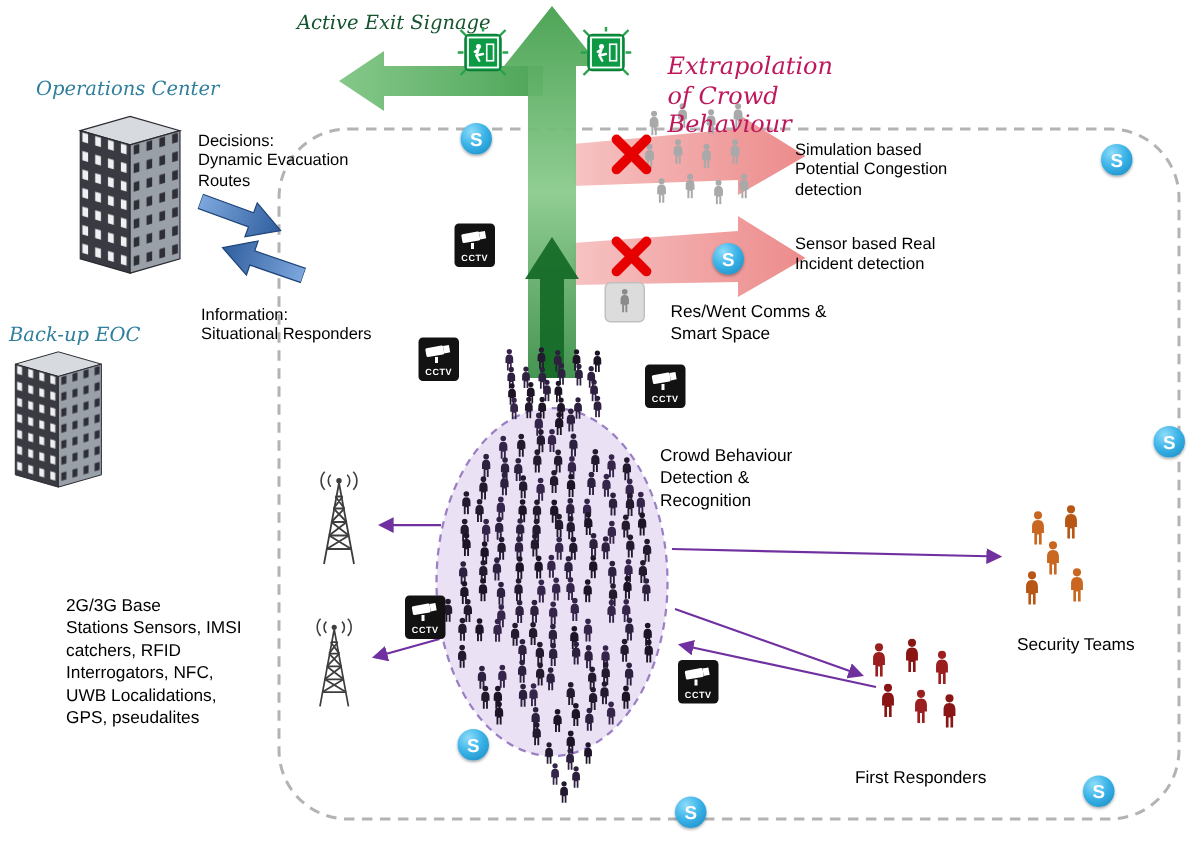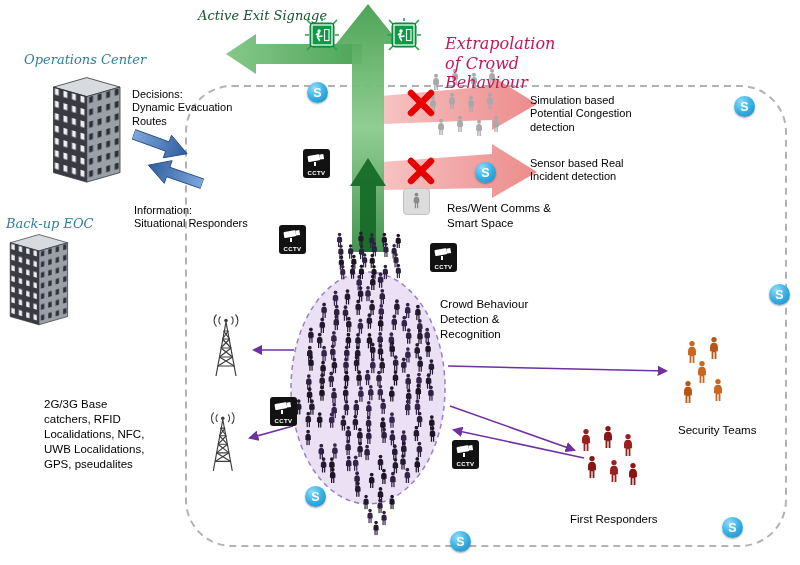--- a/index.html
+++ b/index.html
@@ -340,22 +340,23 @@
 <div class="lbl bold" style="left:530px;top:94px;width:118px">Simulation based Potential Congestion detection</div>
 
 <div class="lbl bold" style="left:530px;top:157px;width:104px">Sensor based Real Incident detection</div>
 
 <div class="lbl rg" style="left:447px;top:201px;width:120px">Res/Went Comms &amp; Smart Space</div>
 
 <div class="lbl rg" style="left:440px;top:297px;width:106px">Crowd Behaviour Detection &amp; Recognition</div>
 
 <div class="lbl rg" style="left:44px;top:397px;width:126px">
   <div>2G/3G Base</div>
+  <div>Stations Sensors, IMSI</div>
   <div>catchers, RFID</div>
-  <div>Localidations, NFC,</div>
+  <div>Interrogators, NFC,</div>
   <div>UWB Localidations,</div>
   <div>GPS, pseudalites</div>
 </div>
 
 <div class="lbl bold" style="left:678px;top:423px;font-size:11.5px">Security Teams</div>
 
 <div class="lbl bold" style="left:570px;top:512px;font-size:11.5px">First Responders</div>
 
 <div class="exit" style="left:305px;top:18px">
   <svg width="34" height="34" viewBox="0 0 34 34">

